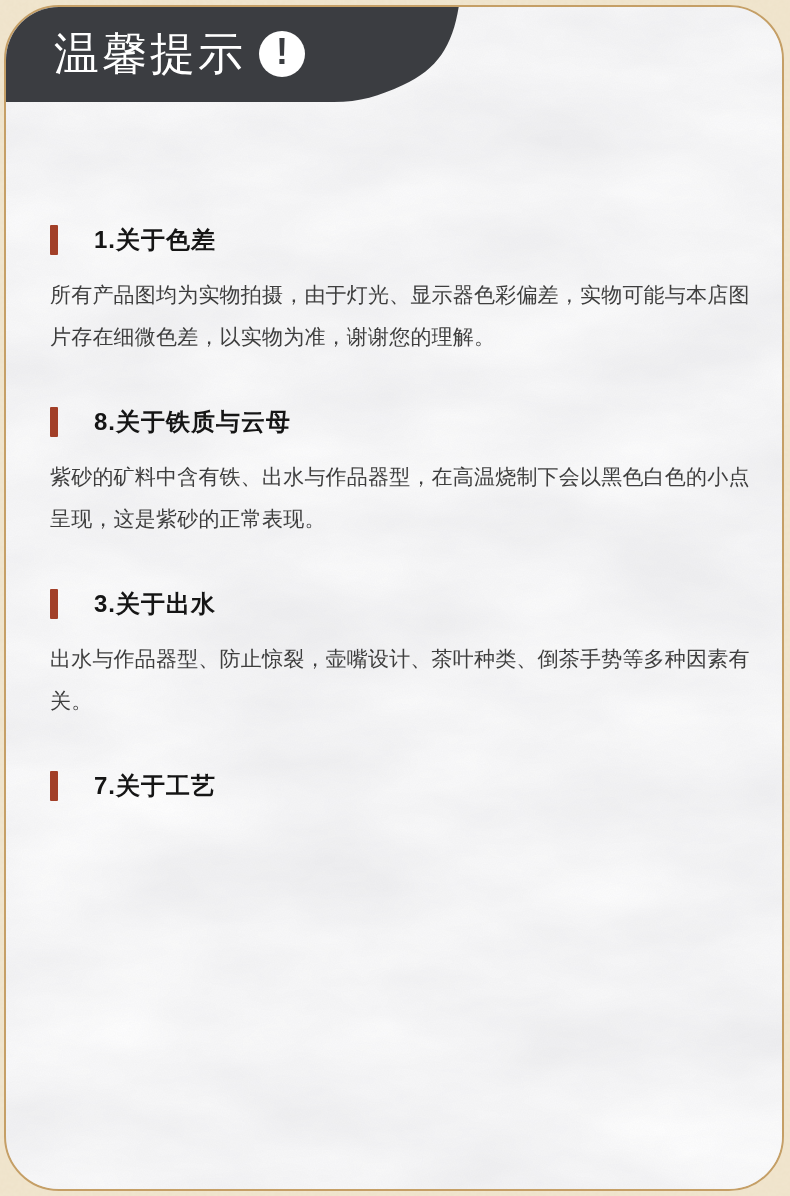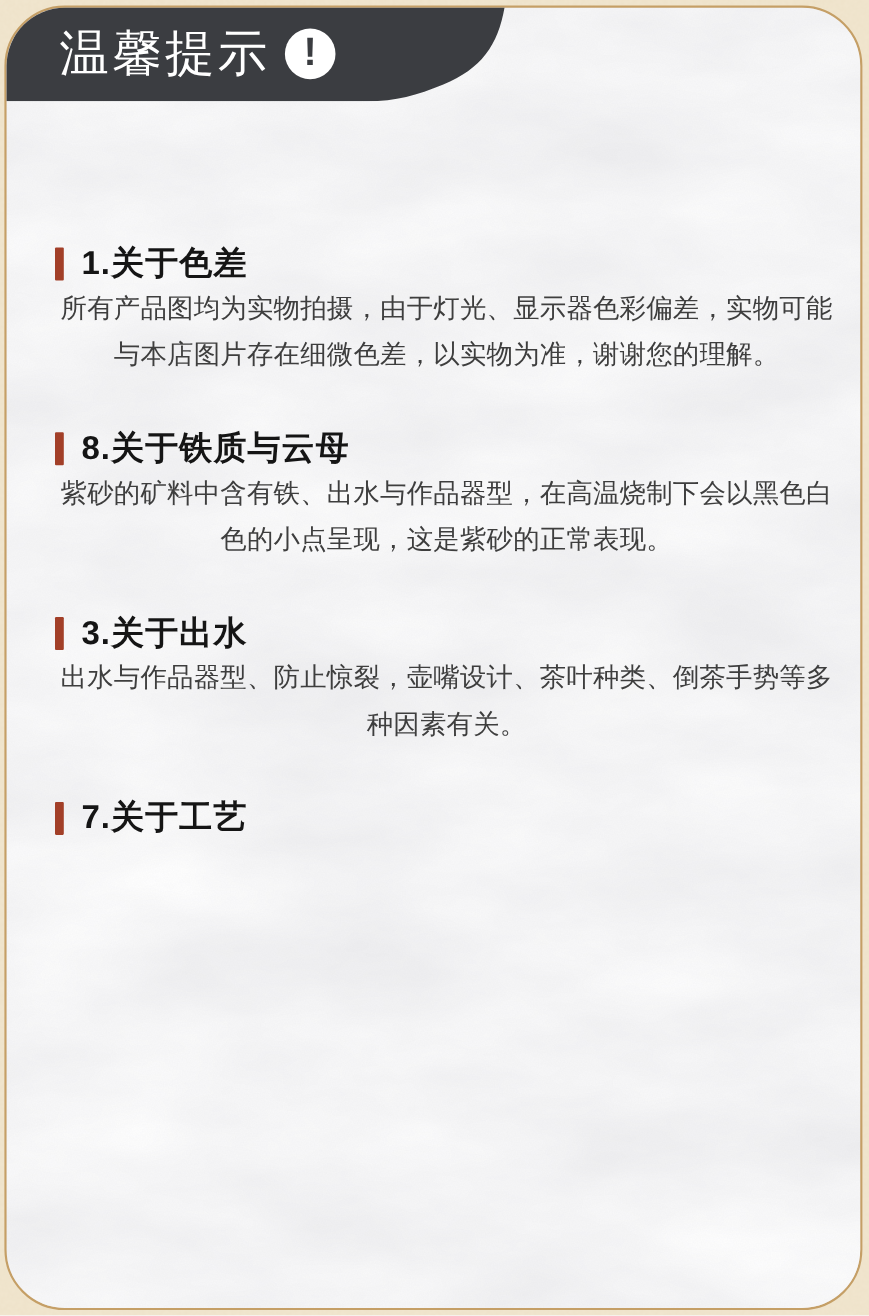--- a/index.html
+++ b/index.html
@@ -30,21 +30,21 @@
     border: 2px solid #c59f66;
     border-radius: 55px;
     overflow: hidden;
   }
   .card .tex { z-index: 0; }
   .banner {
     position: absolute;
     left: -2px;
     top: -2px;
     width: 458px;
-    height: 87px;
+    height: 97px;
     z-index: 2;
   }
   .banner svg.shape {
     position: absolute;
     inset: 0;
     width: 100%;
     height: 100%;
     display: block;
   }
   .banner-content {
@@ -89,33 +89,35 @@
     gap: 16px;
   }
   .accent-bar {
     width: 8px;
     height: 30px;
     background: #a23f28;
     border-radius: 1px;
     flex: 0 0 auto;
   }
   .heading-text {
-    font-size: 30px;
+    font-size: 24px;
     font-weight: 700;
     color: #151515;
     letter-spacing: 1px;
     line-height: 40px;
+    margin-left: 20px;
   }
   .section-body {
+    margin-top: 14px;
     width: 712px;
-    font-size: 24px;
+    font-size: 21px;
     line-height: 42px;
     color: #3e3e3e;
     letter-spacing: 0.2px;
-    text-align: center;
+    text-align: left;
   }
 </style>
 </head>
 <body>
 
 <div class="page">
 
   <svg class="tex" width="790" height="1196" aria-hidden="true">
     <defs>
       <filter id="paperGrain" x="-5%" y="-5%" width="110%" height="110%">

